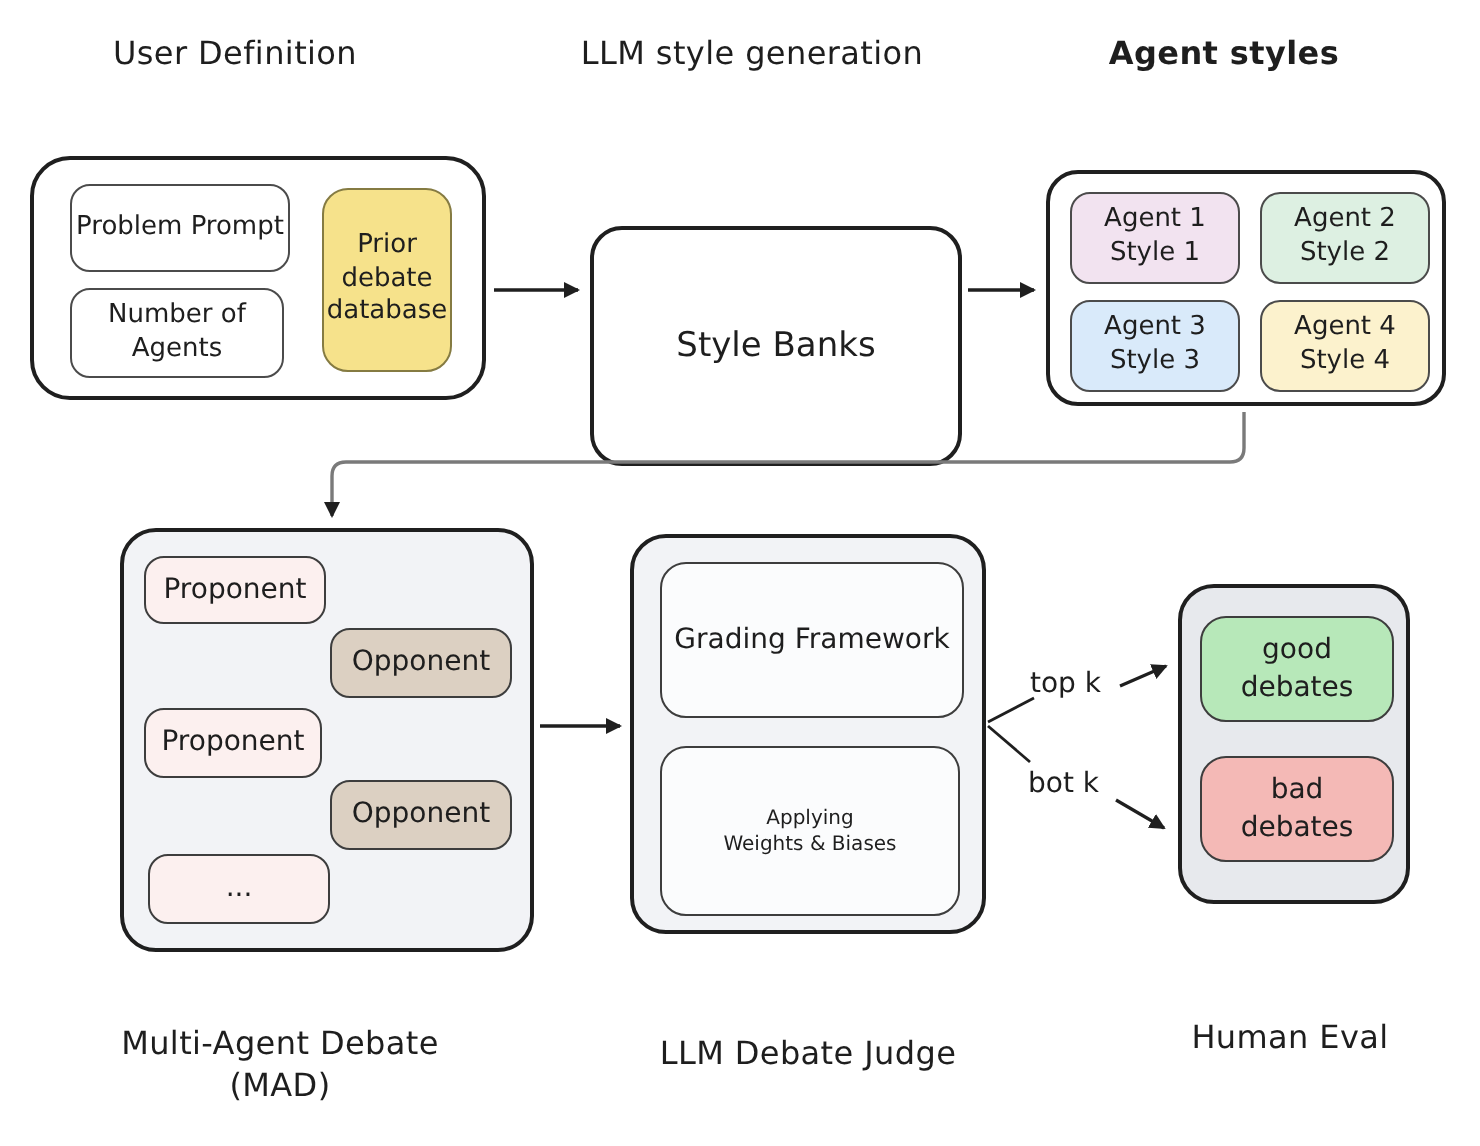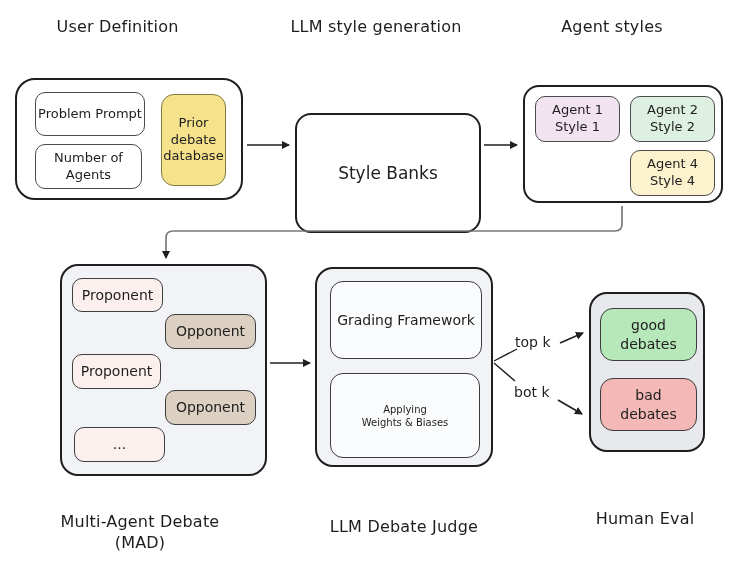--- a/index.html
+++ b/index.html
@@ -28,40 +28,42 @@
   .edge-label { position:absolute; font-size:14px; }
   .arrows { position:absolute; left:0; top:0; pointer-events:none; }
 </style>
 </head>
 <body>
 
 <div class="canvas">
 
   <div class="title" style="left:40px; top:17px; width:155px;">User Definition</div>
   <div class="title" style="left:286px; top:17px; width:180px;">LLM style generation</div>
-  <div class="title" style="left:552px; top:17px; width:120px;">Agent styles</div>
+  <div class="title" style="left:552px; top:17px; width:120px;font-weight:bold;">Agent styles</div>
 
   <div class="container-box" style="left:15px; top:78px; width:228px; height:122px; border-radius:20px;">
     <div class="subbox" style="left:18px; top:12px; width:110px; height:44px;">Problem Prompt</div>
     <div class="subbox" style="left:18px; top:64px; width:107px; height:45px;">Number of
 Agents</div>
     <div class="subbox" style="left: 144px; top: 14px; width: 65px; height: 92px; border-radius: 13px; border-color: rgb(133, 123, 66); background-color: rgb(246, 226, 139);">Prior
 debate
 database</div>
   </div>
 
   <div class="container-box" style="left:295px; top:85px; width:186px; height:120px; border-radius:16px;margin-top:28px;">
     <div class="bigtext">Style Banks</div>
   </div>
 
   <div class="container-box" style="left:523px; top:85px; width:200px; height:118px; border-radius:16px;">
     <div class="subbox" style="left: 10px; top: 9px; width: 85px; height: 46px; background-color: rgb(242, 227, 240);">Agent 1
 Style 1</div>
     <div class="subbox" style="left: 105px; top: 9px; width: 85px; height: 46px; background-color: rgb(221, 240, 226);">Agent 2
 Style 2</div>
+    <div class="subbox" style="left: 10px; top: 63px; width: 85px; height: 46px; background-color: rgb(217, 234, 250);">Agent 3
+Style 3</div>
     <div class="subbox" style="left: 105px; top: 63px; width: 85px; height: 46px; background-color: rgb(252, 242, 205);">Agent 4
 Style 4</div>
   </div>
 
   <div class="container-box" style="left:60px; top:264px; width:207px; height:212px; background:#f2f3f6;">
     <div class="subbox" style="left: 10px; top: 12px; width: 91px; height: 34px; font-size: 14px; border-color: rgb(61, 61, 61); background-color: rgb(252, 240, 239);">Proponent</div>
     <div class="subbox" style="left: 103px; top: 48px; width: 91px; height: 35px; font-size: 14px; border-color: rgb(61, 61, 61); background-color: rgb(220, 208, 194);">Opponent</div>
     <div class="subbox" style="left: 10px; top: 88px; width: 89px; height: 35px; font-size: 14px; border-color: rgb(61, 61, 61); background-color: rgb(252, 240, 239);">Proponent</div>
     <div class="subbox" style="left: 103px; top: 124px; width: 91px; height: 35px; font-size: 14px; border-color: rgb(61, 61, 61); background-color: rgb(220, 208, 194);">Opponent</div>
     <div class="subbox" style="left: 12px; top: 161px; width: 91px; height: 35px; font-size: 14px; border-color: rgb(61, 61, 61); background-color: rgb(252, 240, 239);">...</div>

